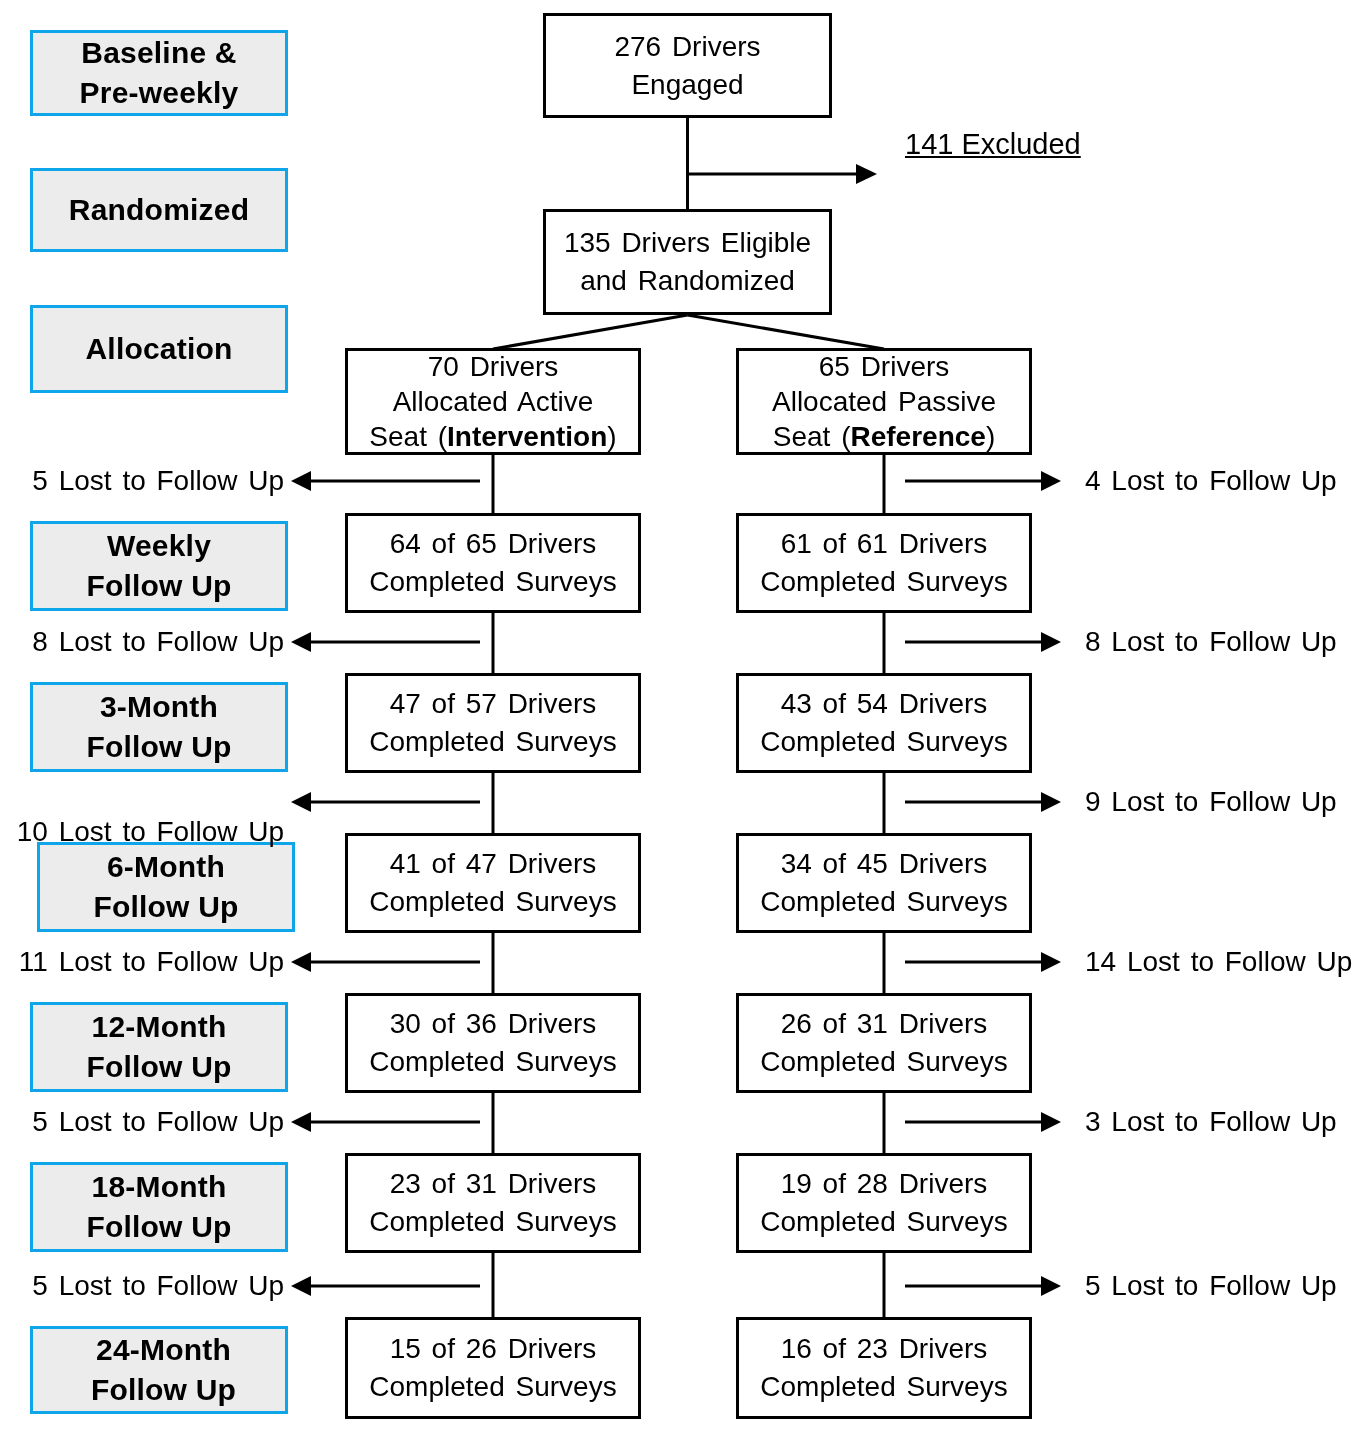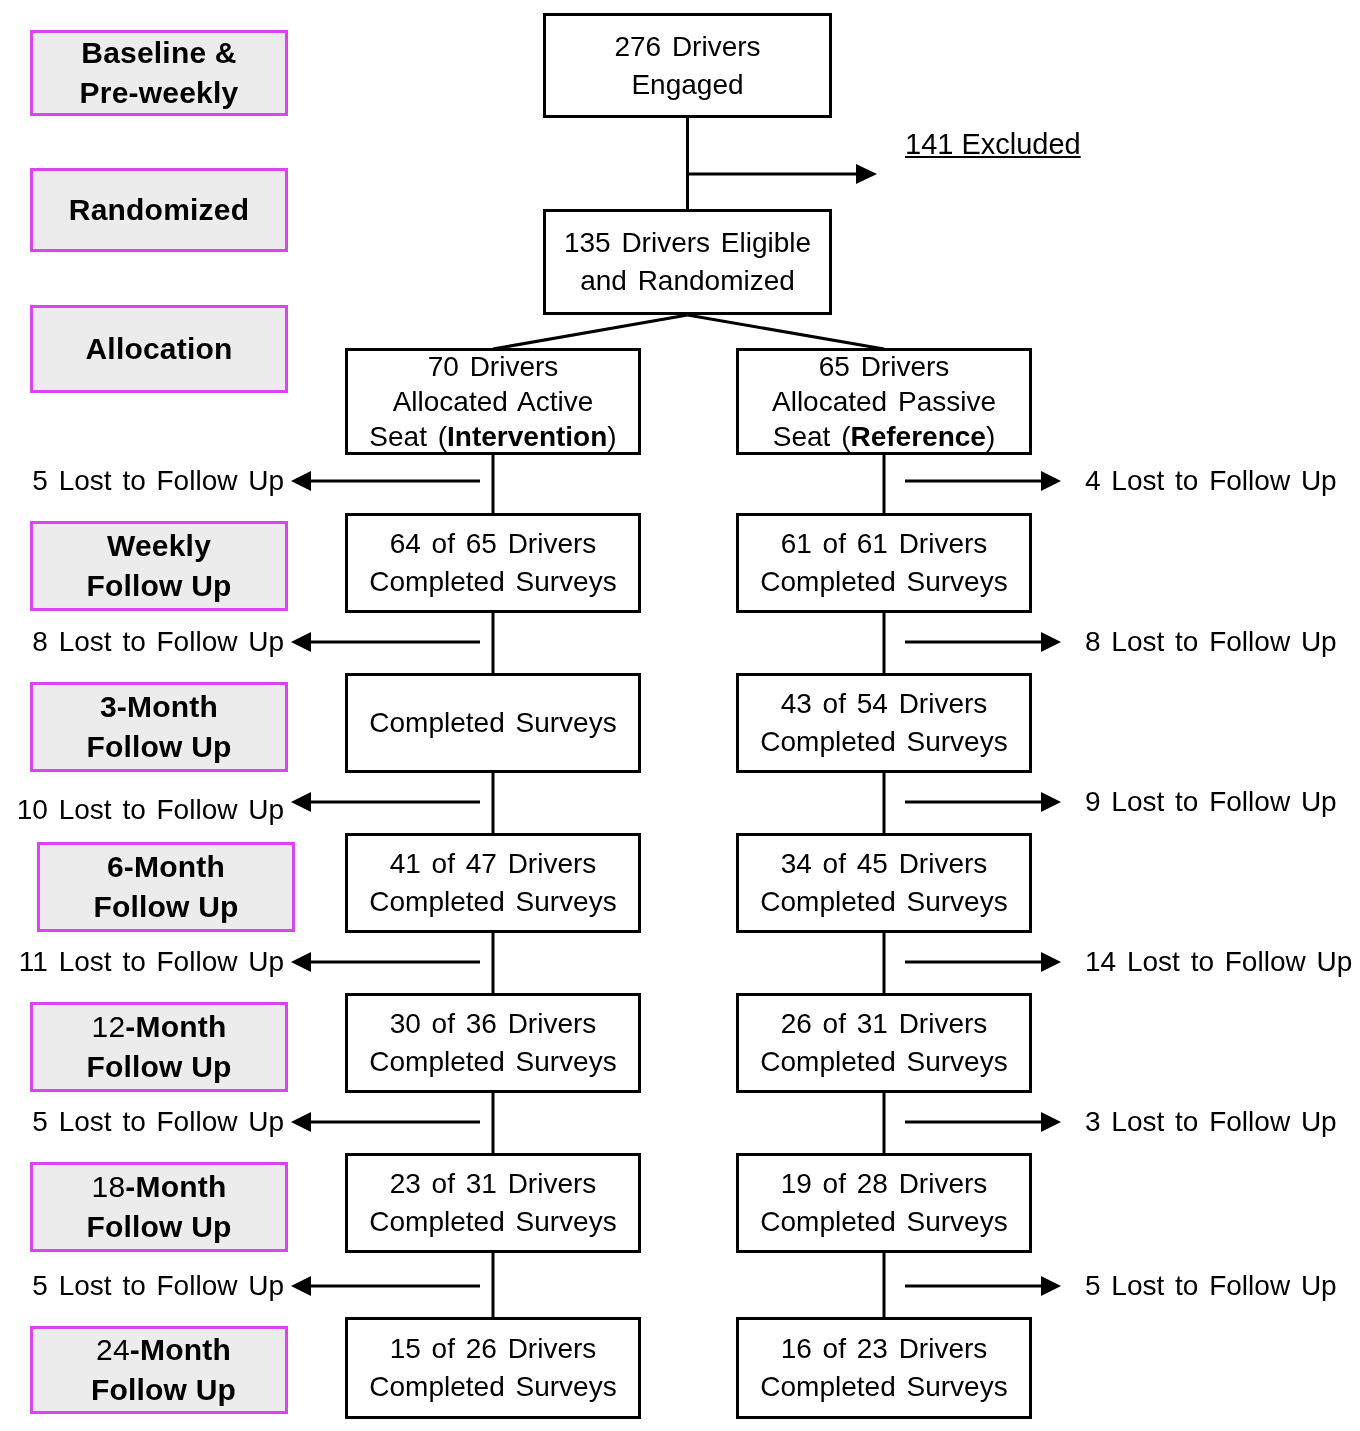--- a/index.html
+++ b/index.html
@@ -14,32 +14,32 @@
     overflow: hidden;
   }
   svg.wires { position: absolute; left: 0; top: 0; }
 
   
   .stage {
     position: absolute;
     left: 30px;
     width: 258px;
     background: #ececec;
-    border: 3px solid #d946ef;
+    border: 3px solid #0ea5e9;
     display: flex;
     flex-direction: column;
     align-items: center;
     justify-content: center;
     text-align: center;
     font-weight: bold;
     font-size: 30px;
     line-height: 40px;
     letter-spacing: 0.2px;
   }
-  .stage .reg { font-weight: normal; }
+  .stage .reg { font-weight: bold; }
 
   
   .fbox {
     position: absolute;
     background: #ffffff;
     border: 3px solid #000000;
     display: flex;
     flex-direction: column;
     align-items: center;
     justify-content: center;
@@ -188,34 +188,35 @@
   <div class="fbox alloc" style="left:736px;top:348px;width:296px;height:107px;">
     <div>65 Drivers</div>
     <div>Allocated Passive</div>
     <div><span>Seat (</span><span class="b">Reference</span><span>)</span></div>
   </div>
 
   <div class="lost leftside" style="top:459px;">5 Lost to Follow Up</div>
   <div class="lost rightside" style="top:459px;">4 Lost to Follow Up</div>
   <div class="lost leftside" style="top:620px;">8 Lost to Follow Up</div>
   <div class="lost rightside" style="top:620px;">8 Lost to Follow Up</div>
-  <div class="lost leftside" style="top:788px;text-align:right;">10 Lost to Follow Up</div>
+  <div class="lost leftside" style="top:810px;text-align:right;">10 Lost to Follow Up</div>
   <div class="lost rightside" style="top:780px;">9 Lost to Follow Up</div>
   <div class="lost leftside" style="top:940px;">11 Lost to Follow Up</div>
   <div class="lost rightside" style="top:940px;">14 Lost to Follow Up</div>
   <div class="lost leftside" style="top:1100px;">5 Lost to Follow Up</div>
   <div class="lost rightside" style="top:1100px;">3 Lost to Follow Up</div>
   <div class="lost leftside" style="top:1264px;">5 Lost to Follow Up</div>
   <div class="lost rightside" style="top:1264px;">5 Lost to Follow Up</div>
 
   <div class="fbox" style="left:345px;top:513px;width:296px;height:100px;">
     <div>64 of 65 Drivers</div>
     <div>Completed Surveys</div>
   </div>
   <div class="fbox" style="left:345px;top:673px;width:296px;height:100px;">
+    <div>47 of 57 Drivers</div>
     <div>Completed Surveys</div>
   </div>
   <div class="fbox" style="left:345px;top:833px;width:296px;height:100px;">
     <div>41 of 47 Drivers</div>
     <div>Completed Surveys</div>
   </div>
   <div class="fbox" style="left:345px;top:993px;width:296px;height:100px;">
     <div>30 of 36 Drivers</div>
     <div>Completed Surveys</div>
   </div>

